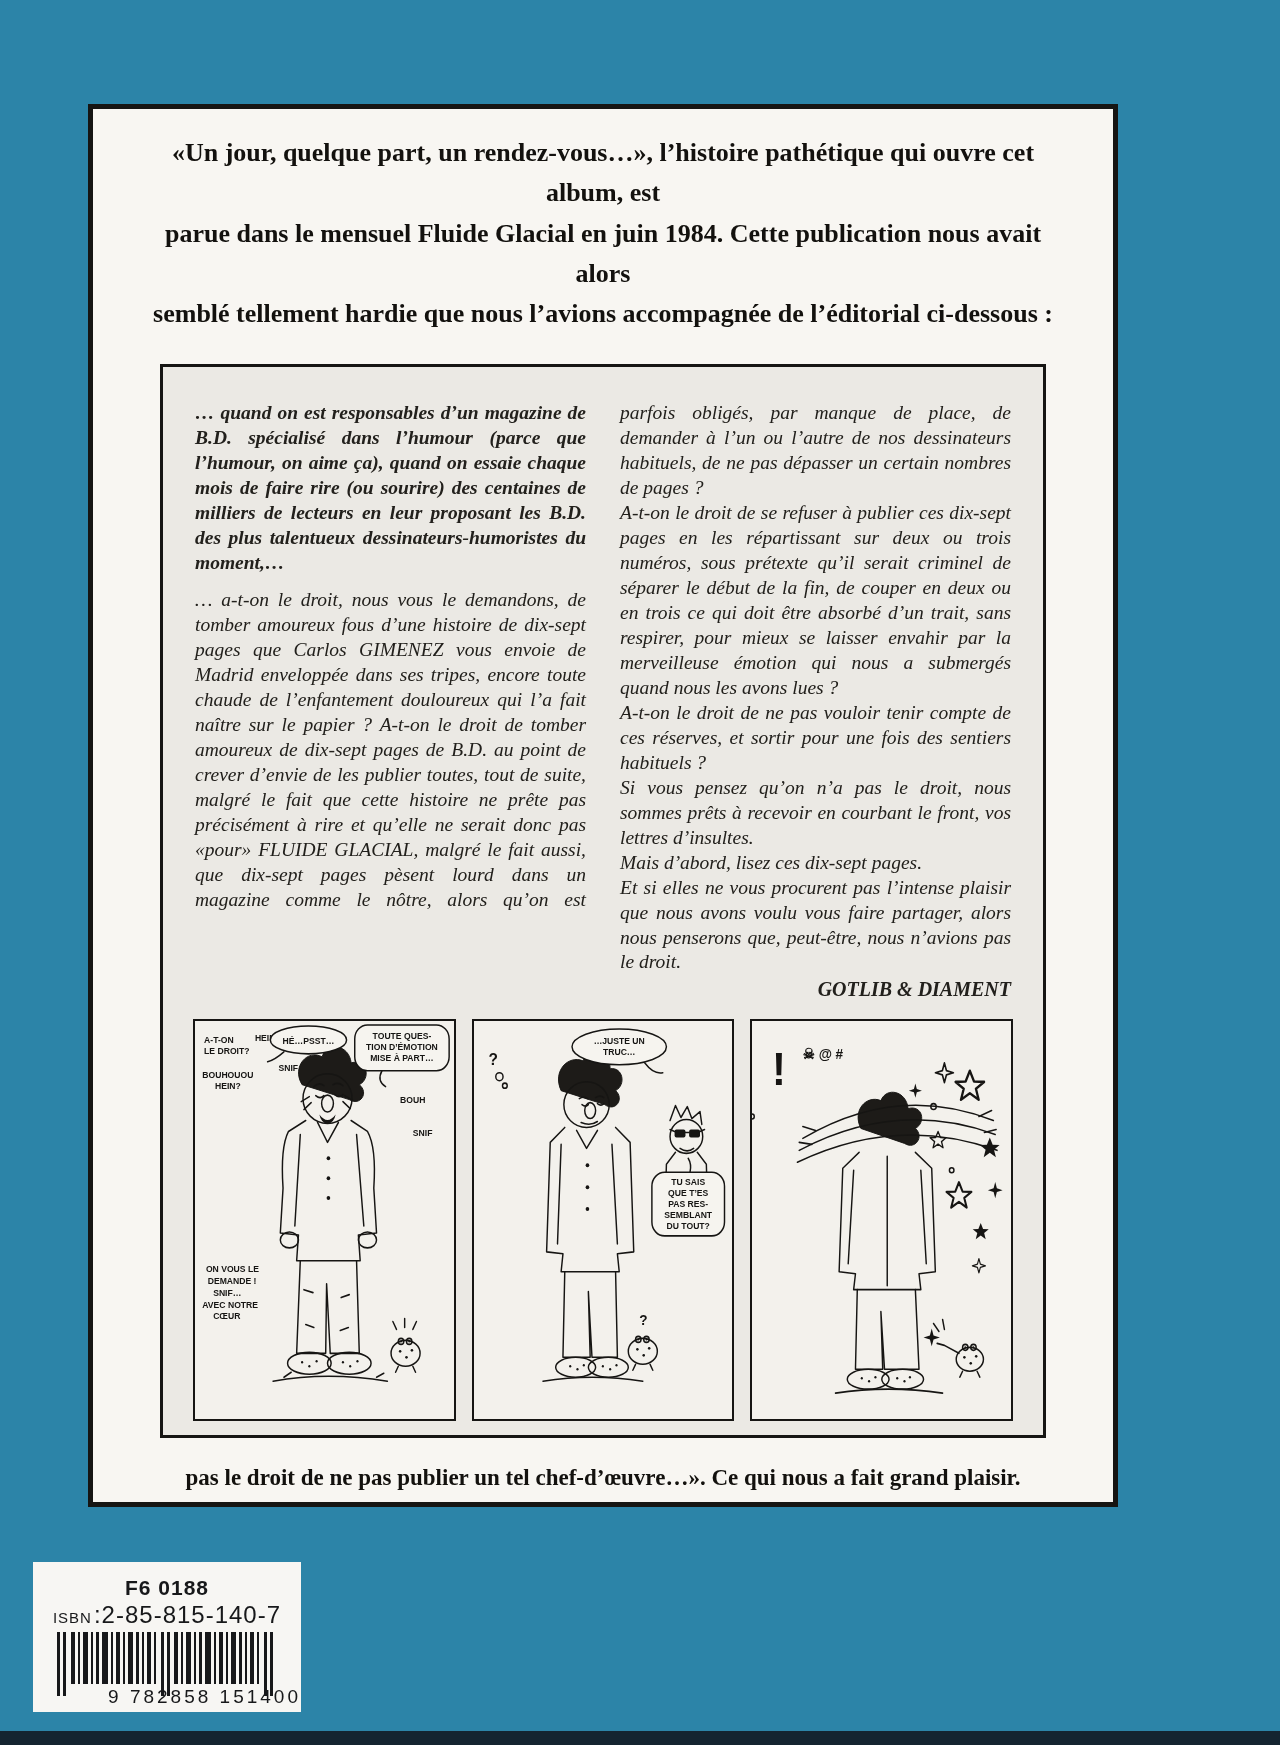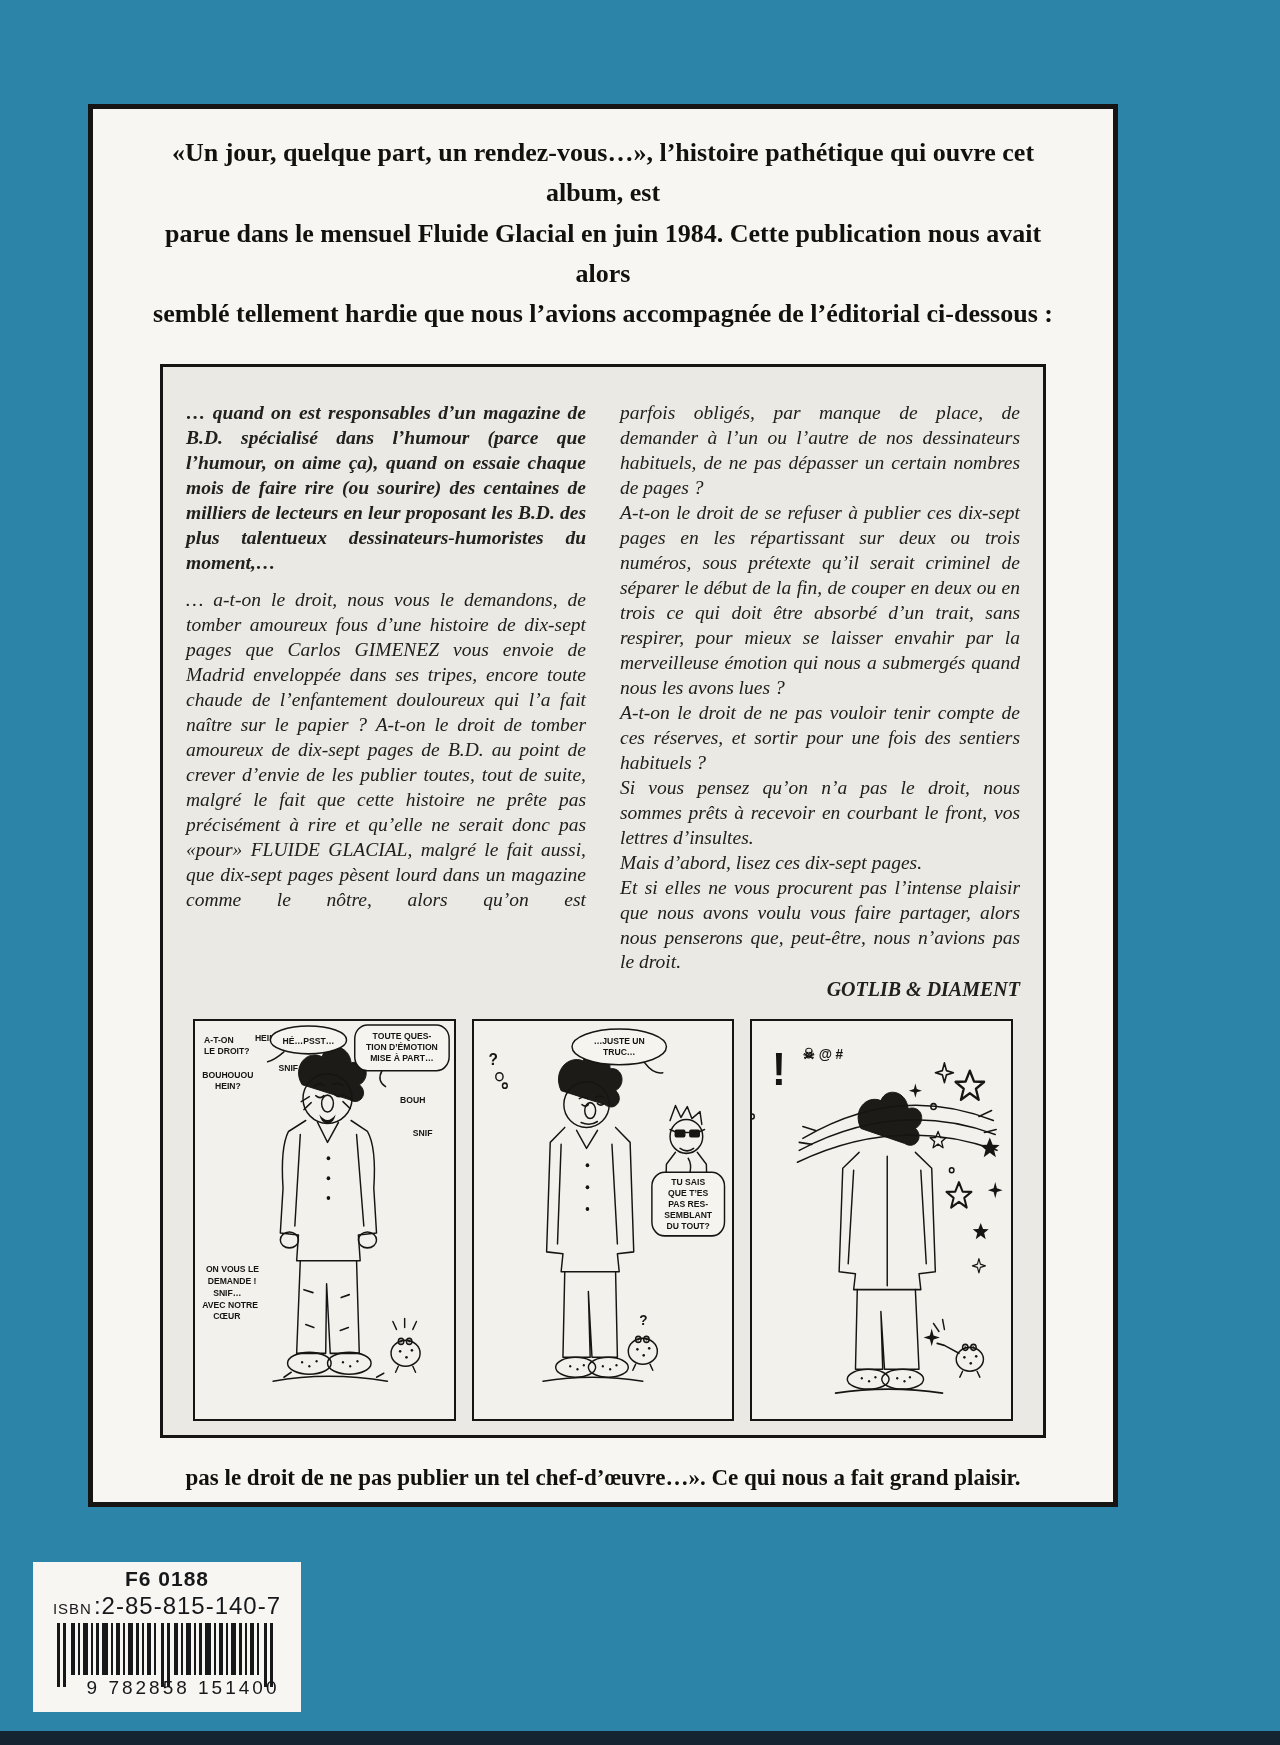--- a/index.html
+++ b/index.html
@@ -16,21 +16,21 @@
   }
   .intro{margin:24px auto 0;width:930px;text-align:center;
     font-weight:bold;font-size:26px;line-height:1.55;color:#13110e;}
   
   .edbox{
     margin:30px auto 0;width:886px;box-sizing:border-box;
     border:3px solid #161513;background:#ebe9e4;padding:14px 0 14px;
   }
   .edtitle{text-align:center;font-style:italic;font-weight:bold;font-size:33px;
     letter-spacing:1px;color:#14120f;margin-top:6px;}
-  .cols{display:flex;gap:34px;padding:20px 23px 0;}
+  .cols{display:flex;gap:34px;padding:20px 32px 0;}
   .col{flex:1;font-style:italic;font-size:19.5px;line-height:1.28;
     text-align:justify;color:#22201c;hyphens:auto;}
   .col p{margin:0;}
   .col p.gap-top{margin-top:12px;}
   .col p.bold{font-weight:bold;}
   .col p.jlast{text-align-last:justify;}
   .col p.sig{font-weight:bold;text-align:right;margin-top:2px;font-size:20px;}
   
   .comic{display:flex;gap:16px;margin:16px 30px 0;}
   .comic svg{flex:1 1 0;height:402px;background:#f3f1ec;border:2.5px solid #161513;box-sizing:border-box;}
@@ -39,28 +39,28 @@
   .bub{fill:#f6f4ef;stroke:#161513;stroke-width:1.6;}
   .blob{fill:#1d1b18;stroke:#161513;stroke-width:1;}
   .dot{fill:#161513;}
   
   .outro{margin:22px auto 0;width:980px;text-align:center;
     font-weight:bold;font-size:23px;line-height:1.6;color:#13110e;}
   
   .isbn{
     position:absolute;left:33px;top:1562px;width:268px;height:150px;
     background:#f7f6f3;font-family:"Liberation Sans",sans-serif;color:#17181a;
-    box-sizing:border-box;padding-top:5px;
+    box-sizing:border-box;padding-top:14px;
   }
   .isbn .code{text-align:center;font-weight:bold;font-size:21px;letter-spacing:1px;}
   .isbn .line2{display:flex;align-items:baseline;justify-content:center;gap:2px;margin-top:1px;}
   .isbn .line2 .lab{font-size:15px;letter-spacing:1px;}
   .isbn .line2 .val{font-size:24px;letter-spacing:1px;}
   .isbn svg.barcode{display:block;margin:3px auto 0;}
-  .isbn .digits{text-align:center;font-size:19px;letter-spacing:3px;margin-top:-14px;margin-left:32px;}
+  .isbn .digits{text-align:right;font-size:19px;letter-spacing:3px;margin-top:-14px;margin-left:32px;}
 </style>
 </head>
 <body>
 
 <div class="panel">
 
   <div class="intro">
     <div>«Un jour, quelque part, un rendez-vous…», l’histoire pathétique qui ouvre cet album, est</div>
     <div>parue dans le mensuel Fluide Glacial en juin 1984. Cette publication nous avait alors</div>
     <div>semblé tellement hardie que nous l’avions accompagnée de l’éditorial ci-dessous :</div>

